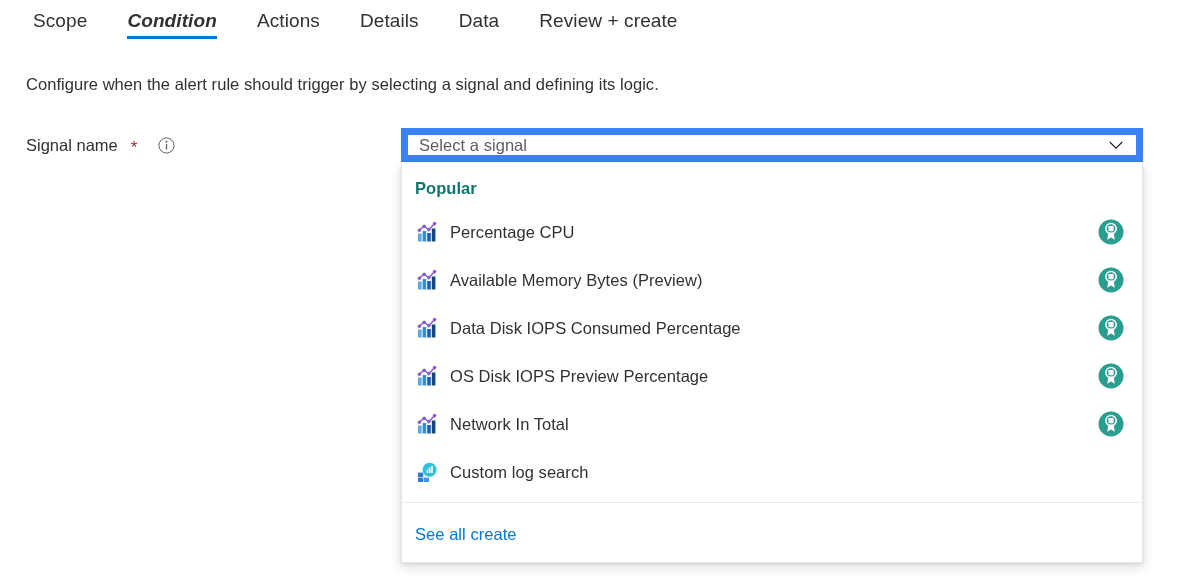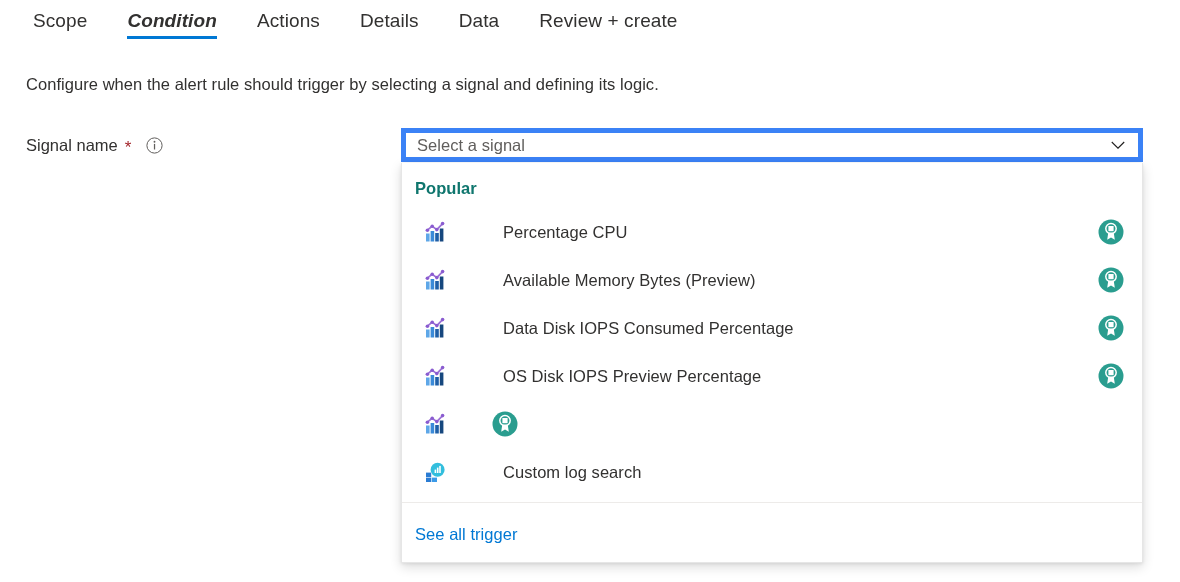--- a/index.html
+++ b/index.html
@@ -66,21 +66,21 @@
     letter-spacing: 0.05px;
   }
 
   
   .field-label-wrap {
     position: absolute;
     left: 26px;
     top: 134px;
     display: flex;
     align-items: center;
-    gap: 6px;
+    gap: 12px;
     font-size: 16.5px;
     line-height: 22px;
     color: #323130;
   }
   .req-asterisk {
     color: #a4262c;
     font-size: 17px;
     line-height: 17px;
     position: relative;
     top: 2px;
@@ -98,21 +98,21 @@
   .info-icon svg { display: block; }
 
   
   .combo {
     position: absolute;
     left: 401px;
     top: 128px;
     width: 742px;
     height: 34px;
     box-sizing: border-box;
-    border: 5px solid #3b82f6;
+    border: 7px solid #3b82f6;
     background: #ffffff;
     display: flex;
     align-items: center;
     cursor: text;
   }
   .combo-placeholder {
     flex: 1;
     padding-left: 11px;
     font-size: 16.5px;
     color: #605e5c;
@@ -150,24 +150,23 @@
     letter-spacing: 0.05px;
   }
   .option-list {
     padding: 0;
     margin: 0;
   }
   .option {
     height: 48px;
     display: flex;
     align-items: center;
-    padding: 0 18px 0 21px;
+    padding: 0 18px 0 13px;
     cursor: pointer;
     box-sizing: border-box;
-    gap: 45px;
   }
   .option-icon {
     width: 24px;
     height: 24px;
     flex: 0 0 24px;
     display: flex;
     align-items: center;
     justify-content: center;
   }
   .option-icon svg { display: block; }
@@ -357,20 +356,21 @@
           <rect x="6.6" y="10" width="3.6" height="10.5" fill="#3b8ad8"></rect>
           <rect x="11.2" y="12" width="3.6" height="8.5" fill="#1f5fa8"></rect>
           <rect x="15.8" y="7.5" width="3.6" height="13" fill="#16477e"></rect>
           <path d="M3.4 9.2 L8.2 5.2 L12.8 8.6 L18.6 2.6" fill="none" stroke="#9b6fd6" stroke-width="1.7" stroke-linecap="round" stroke-linejoin="round"></path>
           <circle cx="3.4" cy="9.2" r="1.8" fill="#8a5cd0"></circle>
           <circle cx="8.2" cy="5.2" r="1.8" fill="#8a5cd0"></circle>
           <circle cx="12.8" cy="8.6" r="1.8" fill="#8a5cd0"></circle>
           <circle cx="18.6" cy="2.6" r="1.8" fill="#8a5cd0"></circle>
         </svg>
       </span>
+      <span class="option-label">Network In Total</span>
       <span class="option-badge">
         <svg width="26" height="26" viewBox="0 0 26 26">
           <circle cx="13" cy="13" r="12.5" fill="#2a9d8f"></circle>
           <circle cx="13" cy="9.6" r="5.2" fill="none" stroke="#ffffff" stroke-width="1.5"></circle>
           <rect x="10.4" y="7" width="5.2" height="5.2" fill="#ffffff"></rect>
           <path d="M10.3 13.4 L9.2 20.8 L13 18.4 L16.8 20.8 L15.7 13.4 Z" fill="#ffffff"></path>
         </svg>
       </span>
     </div>
 
@@ -388,16 +388,16 @@
       </span>
       <span class="option-label">Custom log search</span>
       <span class="option-badge empty"></span>
     </div>
 
   </div>
 
   <div class="dropdown-sep"></div>
 
   <div class="footer-link-row">
-    <a class="footer-link">See all trigger</a>
+    <a class="footer-link">See all create</a>
   </div>
 
 </div>
 
 </body></html>

